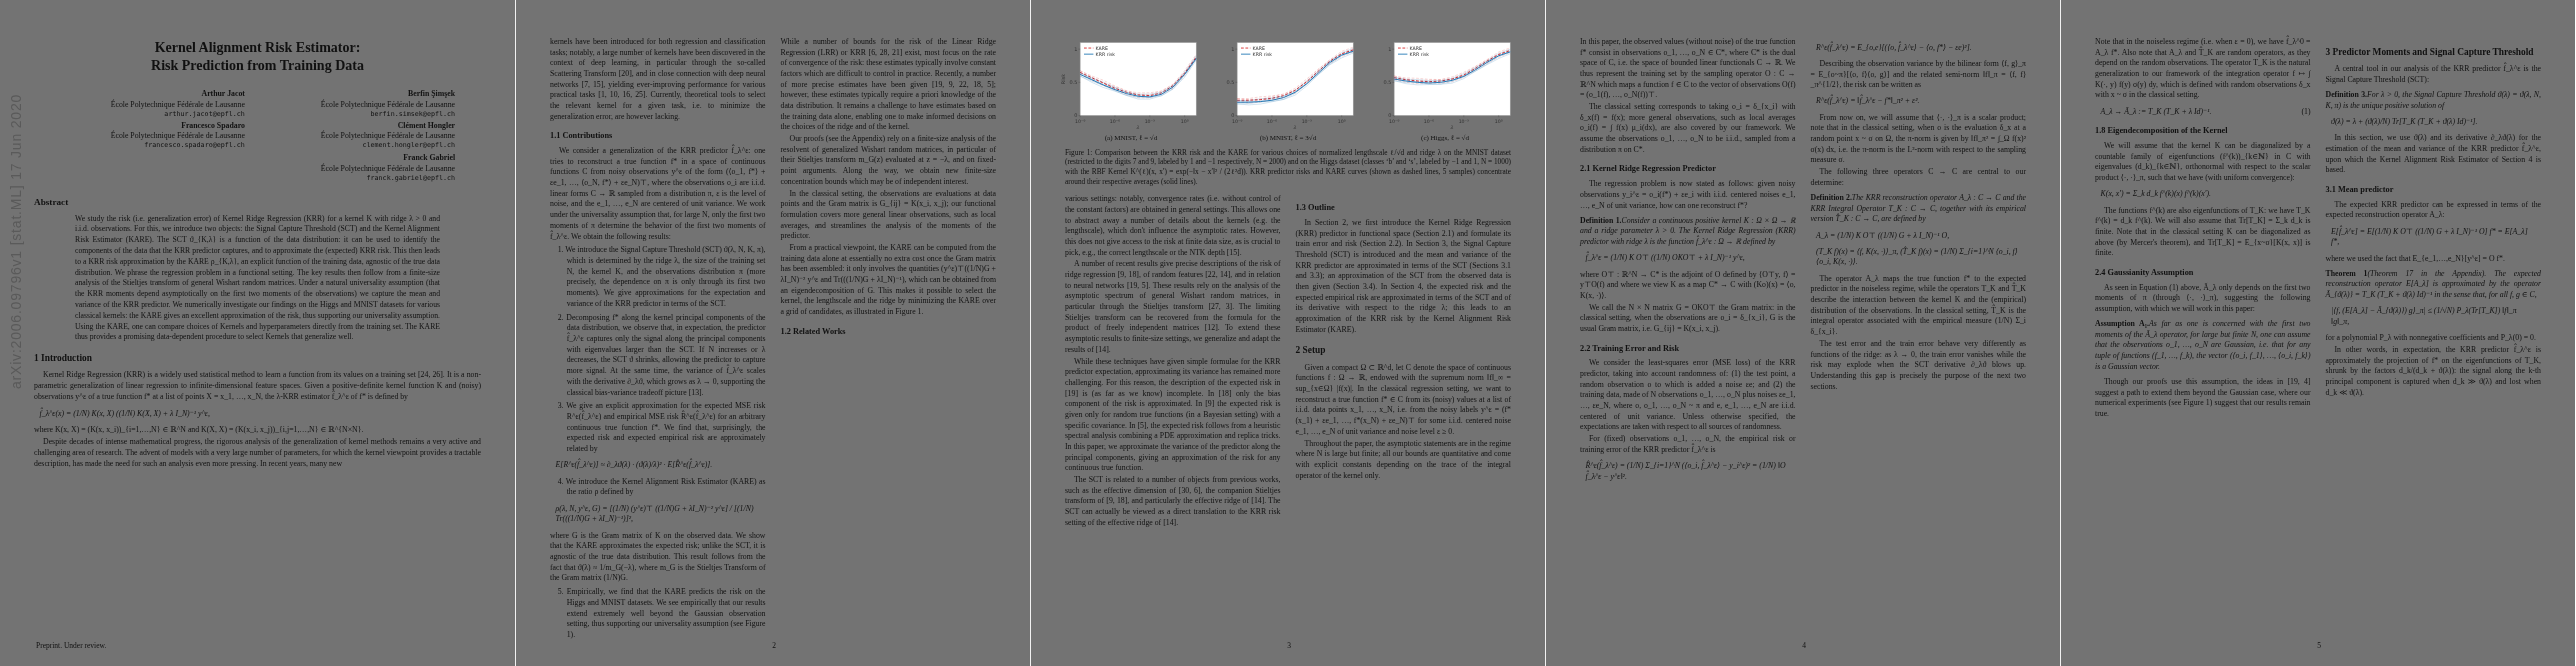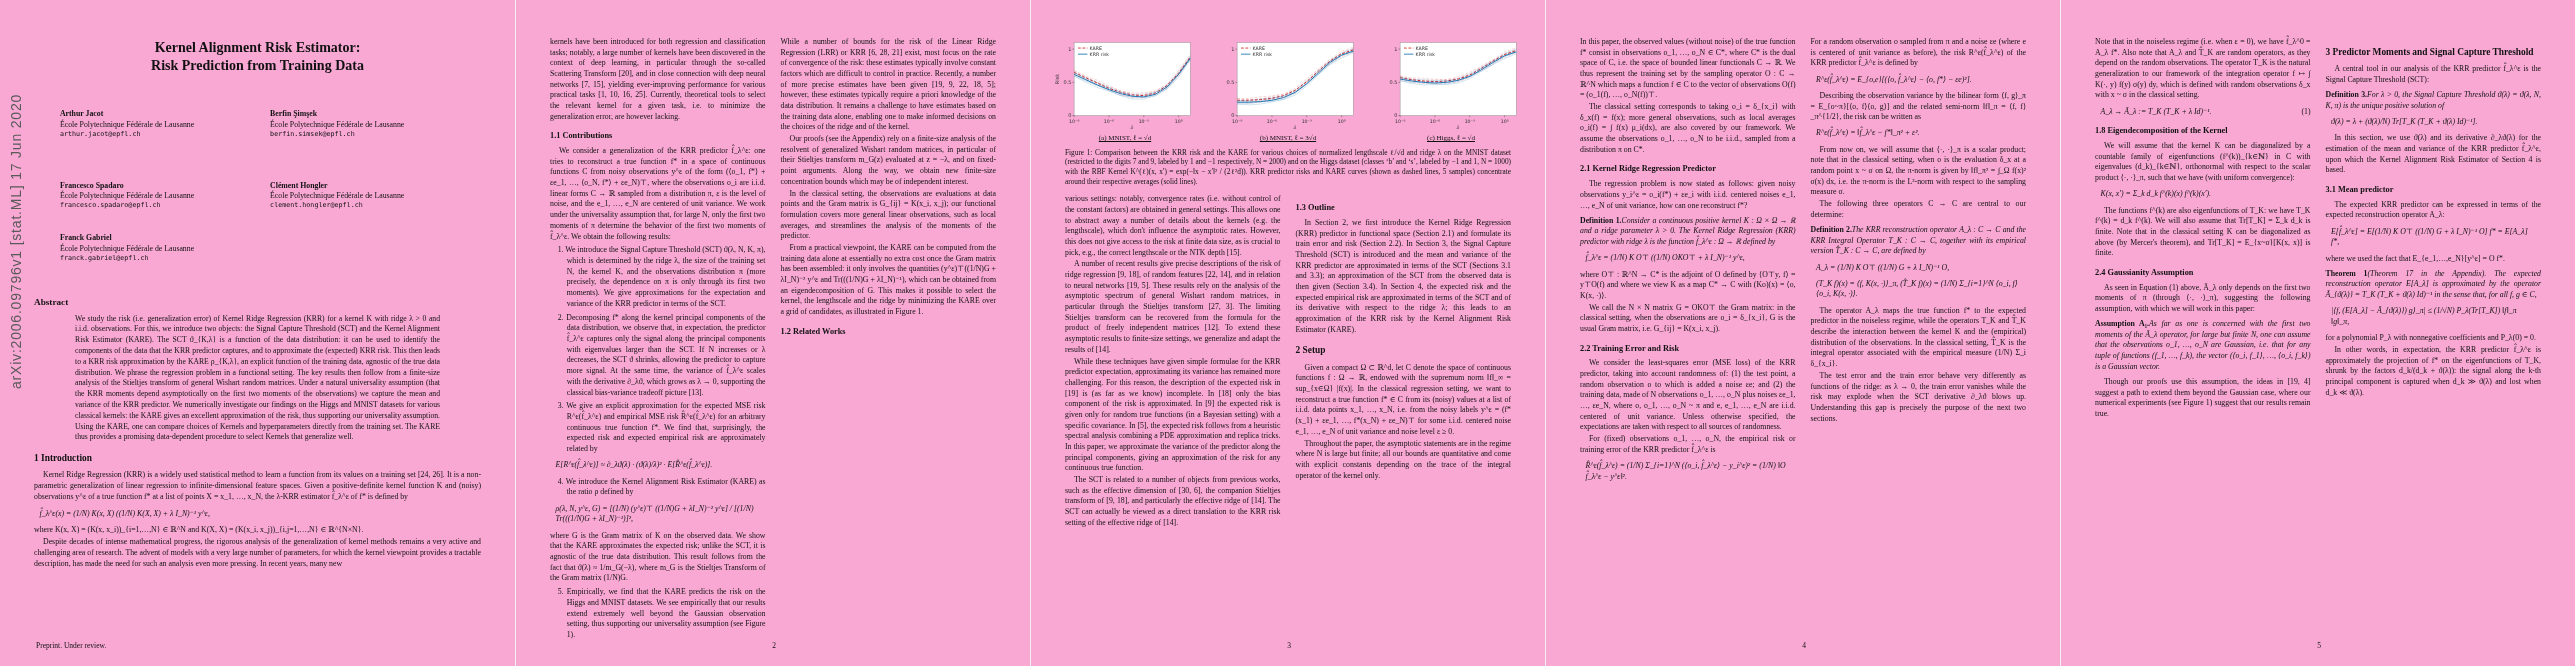--- a/index.html
+++ b/index.html
@@ -3,39 +3,39 @@
 <meta charset="utf-8">
 <style>
   html,body{margin:0;padding:0;}
   body{
     width:2576px;height:667px;overflow:hidden;background:#ffffff;
     font-family:"Liberation Serif","DejaVu Serif",serif;color:#111;
   }
   .spread{position:relative;display:flex;width:2576px;height:667px;}
   .page{
     position:relative;width:515px;height:667px;box-sizing:border-box;
-    padding:37px 34px 33px 34px;background:#f9a8d4;overflow:hidden;flex:0 0 auto;
+    padding:37px 34px 33px 34px;background:#737373;overflow:hidden;flex:0 0 auto;
   }
   .page + .page{border-left:0.6px solid #f1f1f1;}
 
   
   .arxiv-stamp{
     position:absolute;left:7.8px;top:389px;z-index:5;
     transform:rotate(-90deg);transform-origin:0 0;white-space:nowrap;
     font-family:"Liberation Sans","DejaVu Sans",sans-serif;
     font-size:14px;letter-spacing:0.8px;color:#5a5a5a;
   }
 
   
   .title{
     text-align:center;font-size:14px;font-weight:bold;line-height:1.28;
     margin:2.2px 16.7px 13.3px 16.7px;
   }
   .authors{display:flex;flex-wrap:wrap;justify-content:center;margin:0 13.3px;}
-  .author{width:44%;text-align:left;margin:21px 3%;font-size:7.8px;line-height:1.32;}
+  .author{width:44%;text-align:right;margin:1px 3%;font-size:7.8px;line-height:1.32;}
   .author.full{width:100%;margin-top:2.2px;}
   .author .name{font-weight:bold;}
   .author .email{font-family:"DejaVu Sans Mono","Liberation Mono",monospace;font-size:6.7px;}
   .abstract-head{text-align:left;font-weight:bold;font-size:9.2px;margin:13.3px 0 6.7px;}
   .abstract{margin:0 41px;text-align:justify;font-size:7.7px;line-height:1.4;}
 
   
   .single-col{margin-top:5.6px;text-align:justify;font-size:7.8px;line-height:1.4;}
   .cols{display:flex;gap:15px;}
   .col{flex:1 1 0;min-width:0;text-align:justify;font-size:7.8px;line-height:1.37;}
@@ -46,21 +46,21 @@
   .blk.h1{font-size:9.4px;font-weight:bold;margin:10px 0 5.6px;text-align:left;text-indent:0;line-height:1.25;}
   .blk.h2{font-size:8.3px;font-weight:bold;margin:9px 0 4.4px;text-align:left;text-indent:0;line-height:1.25;}
   .blk.li{margin:3.3px 0;padding-left:16.7px;text-indent:-9px;}
   .blk.eq{position:relative;text-align:left;font-style:italic;margin:5.6px 0;padding:0 5.6px;text-indent:0;}
   .blk.eq .eqnum{position:absolute;right:0;top:0;font-style:normal;}
   .blk.thm{font-style:italic;margin:4.4px 0;}
   .blk.thm .lead{font-style:normal;font-weight:bold;}
 
   
   .figure{margin:0 0 7.8px 0;}
-  .panels{display:flex;justify-content:center;align-items:flex-start;gap:21px;text-decoration:underline;}
+  .panels{display:flex;justify-content:center;align-items:flex-start;gap:15px;}
   .panel{text-align:center;}
   .panel-label{font-size:7px;margin-top:1.1px;color:#111;}
   .figcaption{font-size:7.3px;line-height:1.33;text-align:justify;margin-top:5.6px;}
 
   .footer{position:absolute;bottom:16.7px;left:36px;right:34px;font-size:7.5px;}
   .footer.center{text-align:center;}
 </style>
 </head>
 <body>
 
@@ -269,21 +269,20 @@
           <div class="blk thm"><span class="lead">Definition 1.</span><span>Consider a continuous positive kernel K : Ω × Ω → ℝ and a ridge parameter λ &gt; 0. The Kernel Ridge Regression (KRR) predictor with ridge λ is the function f̂_λ^ε : Ω → ℝ defined by</span></div>
           <div class="blk eq">f̂_λ^ε = (1/N) K O⊤ ((1/N) OKO⊤ + λ I_N)⁻¹ y^ε,</div>
           <div class="blk pc">where O⊤ : ℝ^N → C* is the adjoint of O defined by ⟨O⊤y, f⟩ = y⊤O(f) and where we view K as a map C* → C with (Ko)(x) = ⟨o, K(x, ·)⟩.</div>
           <div class="blk p">We call the N × N matrix G = OKO⊤ the Gram matrix: in the classical setting, when the observations are o_i = δ_{x_i}, G is the usual Gram matrix, i.e. G_{ij} = K(x_i, x_j).</div>
           <div class="blk h2">2.2   Training Error and Risk</div>
           <div class="blk p">We consider the least-squares error (MSE loss) of the KRR predictor, taking into account randomness of: (1) the test point, a random observation o to which is added a noise εe; and (2) the training data, made of N observations o_1, …, o_N plus noises εe_1, …, εe_N, where o, o_1, …, o_N ~ π and e, e_1, …, e_N are i.i.d. centered of unit variance. Unless otherwise specified, the expectations are taken with respect to all sources of randomness.</div>
           <div class="blk p">For (fixed) observations o_1, …, o_N, the empirical risk or training error of the KRR predictor f̂_λ^ε is</div>
           <div class="blk eq">R̂^ε(f̂_λ^ε) = (1/N) Σ_{i=1}^N (⟨o_i, f̂_λ^ε⟩ − y_i^ε)² = (1/N) ‖O f̂_λ^ε − y^ε‖².</div>
         </div>
       <div class="col">
-          <div class="blk pc">For a random observation o sampled from π and a noise εe (where e is centered of unit variance as before), the risk R^ε(f̂_λ^ε) of the KRR predictor f̂_λ^ε is defined by</div>
           <div class="blk eq">R^ε(f̂_λ^ε) = E_{o,e}[(⟨o, f̂_λ^ε⟩ − ⟨o, f*⟩ − εe)²].</div>
           <div class="blk p">Describing the observation variance by the bilinear form ⟨f, g⟩_π = E_{o~π}[⟨o, f⟩⟨o, g⟩] and the related semi-norm ‖f‖_π = ⟨f, f⟩_π^{1/2}, the risk can be written as</div>
           <div class="blk eq">R^ε(f̂_λ^ε) = ‖f̂_λ^ε − f*‖_π² + ε².</div>
           <div class="blk p">From now on, we will assume that ⟨·, ·⟩_π is a scalar product; note that in the classical setting, when o is the evaluation δ_x at a random point x ~ σ on Ω, the π-norm is given by ‖f‖_π² = ∫_Ω f(x)² σ(x) dx, i.e. the π-norm is the L²-norm with respect to the sampling measure σ.</div>
           <div class="blk p">The following three operators C → C are central to our determine:</div>
           <div class="blk thm"><span class="lead">Definition 2.</span><span>The KRR reconstruction operator A_λ : C → C and the KRR Integral Operator T_K : C → C, together with its empirical version T̂_K : C → C, are defined by</span></div>
           <div class="blk eq">A_λ = (1/N) K O⊤ ((1/N) G + λ I_N)⁻¹ O,</div>
           <div class="blk eq">(T_K f)(x) = ⟨f, K(x, ·)⟩_π,    (T̂_K f)(x) = (1/N) Σ_{i=1}^N ⟨o_i, f⟩ ⟨o_i, K(x, ·)⟩.</div>
           <div class="blk p">The operator A_λ maps the true function f* to the expected predictor in the noiseless regime, while the operators T_K and T̂_K describe the interaction between the kernel K and the (empirical) distribution of the observations. In the classical setting, T̂_K is the integral operator associated with the empirical measure (1/N) Σ_i δ_{x_i}.</div>
           <div class="blk p">The test error and the train error behave very differently as functions of the ridge: as λ → 0, the train error vanishes while the risk may explode when the SCT derivative ∂_λϑ blows up. Understanding this gap is precisely the purpose of the next two sections.</div>

